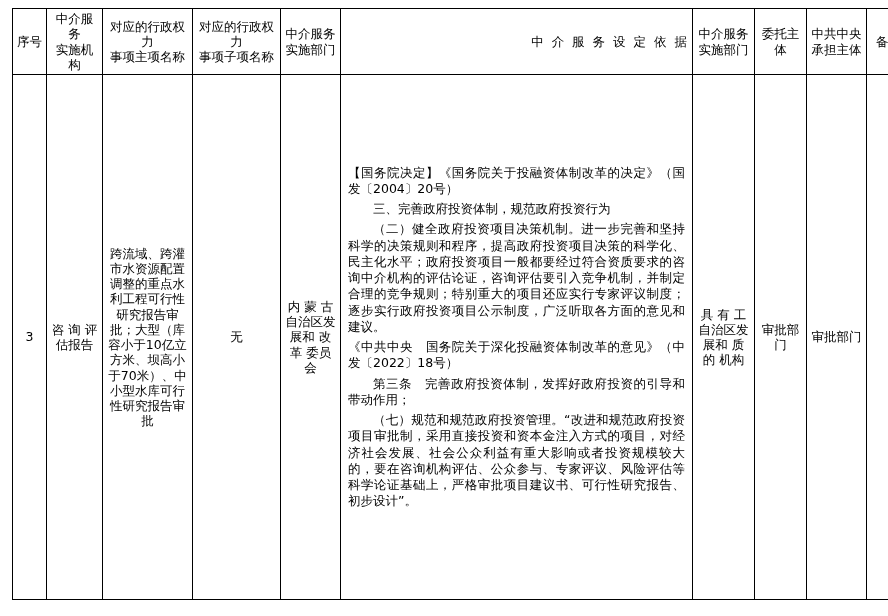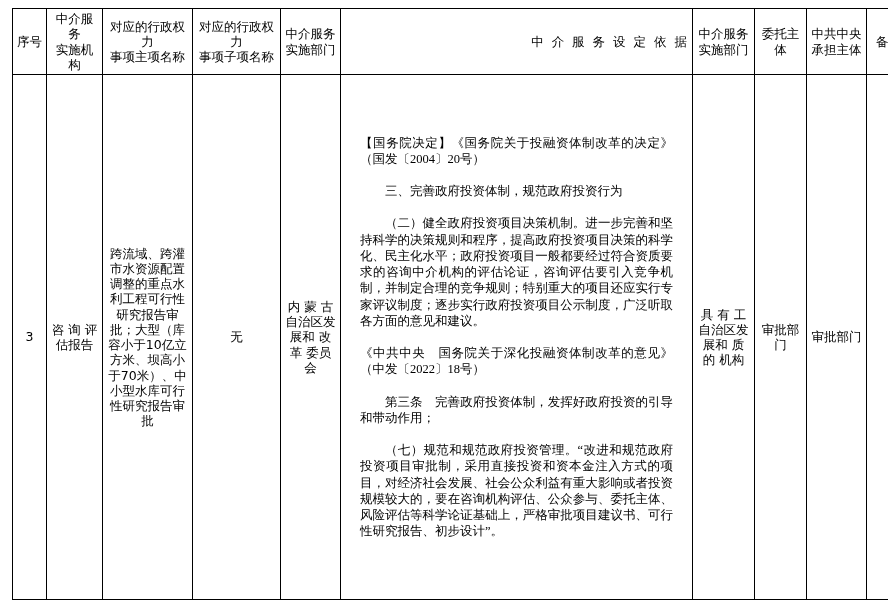--- a/index.html
+++ b/index.html
@@ -52,23 +52,22 @@
   td.center-mid {
     text-align: center;
     vertical-align: middle;
   }
   td.body-text {
     vertical-align: middle;
     text-align: justify;
     text-justify: inter-ideograph;
   }
   .para {
-    margin: 16px;
+    margin: 4px;
     text-indent: 0;
-    font-family: Liberation Serif, serif;
   }
   .para.indent {
     text-indent: 2em;
   }
   .basis-block {
     font-size: 12.5px;
     line-height: 1.30;
   }
   .col-seq      { width: 34px; }
   .col-svc      { width: 56px; }
@@ -145,21 +144,21 @@
         <td class="cell center-mid">跨流域、跨灌市水资源配置调整的重点水利工程可行性研究报告审批；大型（库容小于10亿立方米、坝高小于70米）、中小型水库可行性研究报告审批</td>
         <td class="cell center-mid">无</td>
         <td class="cell center-mid">内 蒙 古 自治区发展和 改 革 委员会</td>
         <td class="cell body-text">
           <div class="basis-block">
             <p class="para">【国务院决定】《国务院关于投融资体制改革的决定》（国发〔2004〕20号）</p>
             <p class="para indent">三、完善政府投资体制，规范政府投资行为</p>
             <p class="para indent">（二）健全政府投资项目决策机制。进一步完善和坚持科学的决策规则和程序，提高政府投资项目决策的科学化、民主化水平；政府投资项目一般都要经过符合资质要求的咨询中介机构的评估论证，咨询评估要引入竞争机制，并制定合理的竞争规则；特别重大的项目还应实行专家评议制度；逐步实行政府投资项目公示制度，广泛听取各方面的意见和建议。</p>
             <p class="para">《中共中央　国务院关于深化投融资体制改革的意见》（中发〔2022〕18号）</p>
             <p class="para indent">第三条　完善政府投资体制，发挥好政府投资的引导和带动作用；</p>
-            <p class="para indent">（七）规范和规范政府投资管理。“改进和规范政府投资项目审批制，采用直接投资和资本金注入方式的项目，对经济社会发展、社会公众利益有重大影响或者投资规模较大的，要在咨询机构评估、公众参与、委托主体、风险评估等科学论证基础上，严格审批项目建议书、可行性研究报告、初步设计”。</p>
+            <p class="para indent">（七）规范和规范政府投资管理。“改进和规范政府投资项目审批制，采用直接投资和资本金注入方式的项目，对经济社会发展、社会公众利益有重大影响或者投资规模较大的，要在咨询机构评估、公众参与、专家评议、风险评估等科学论证基础上，严格审批项目建议书、可行性研究报告、初步设计”。</p>
           </div>
         </td>
         <td class="cell center-mid">具 有 工 自治区发展和 质 的 机构</td>
         <td class="cell center-mid">审批部门</td>
         <td class="cell center-mid">审批部门</td>
         <td class="cell center-mid"></td>
       </tr>
     </tbody>
   </table>
 </div>

